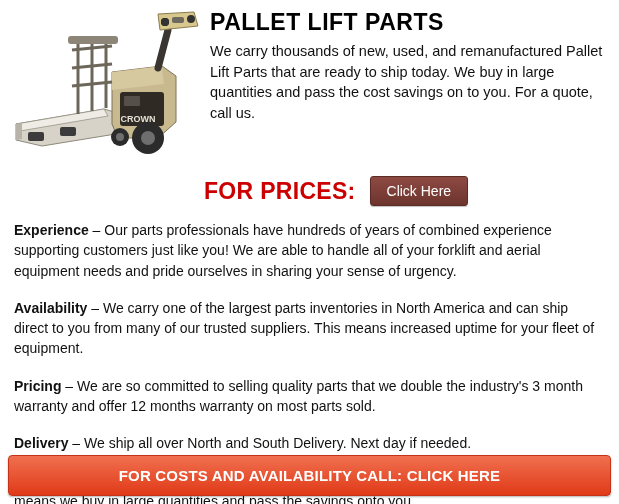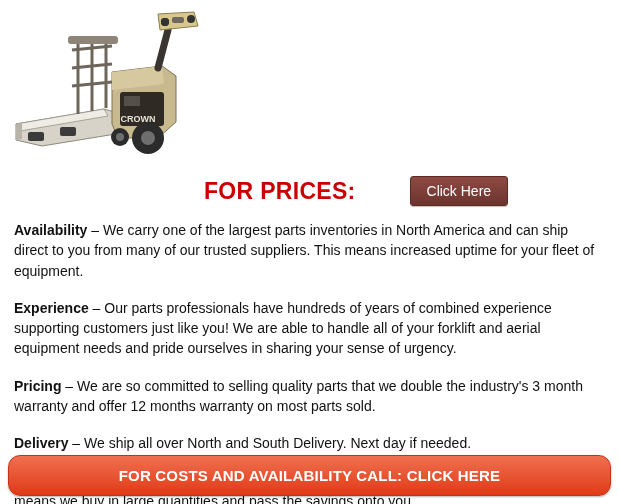--- a/index.html
+++ b/index.html
@@ -55,21 +55,20 @@
     margin: 0;
   }
 
   
   .prices-row {
     display: flex;
     align-items: center;
     padding: 4px 10px 0 204px;
     box-sizing: border-box;
     margin-top: 8px;
-    gap: 40px;
   }
   .prices-label {
     color: #cc0000;
     font-weight: bold;
     font-size: 23px;
     letter-spacing: 0.3px;
     white-space: nowrap;
   }
   .click-here-btn {
     margin-left: 14px;
@@ -109,21 +108,21 @@
     bottom: 8px;
   }
   .cta-bar {
     display: block;
     width: 100%;
     box-sizing: border-box;
     text-align: center;
     background: #e8472c;
     background: linear-gradient(#f0704f, #e03a18);
     border: 1px solid #c43317;
-    border-radius: 12px;
+    border-radius: 4px;
     color: #ffffff;
     font-size: 15px;
     font-weight: bold;
     padding: 11px 6px;
     letter-spacing: 0.2px;
     cursor: pointer;
     box-shadow: 0 1px 2px rgba(0,0,0,0.3);
   }
 
   
@@ -172,35 +171,39 @@
         <circle cx="183" cy="13" r="4" fill="#333"></circle>
         <rect x="164" y="11" width="12" height="6" rx="2" fill="#6f6a60"></rect>
 
         <circle cx="140" cy="132" r="16" fill="#2b2b2b"></circle>
         <circle cx="140" cy="132" r="7" fill="#6e6e6e"></circle>
         <circle cx="112" cy="131" r="9" fill="#2b2b2b"></circle>
         <circle cx="112" cy="131" r="4" fill="#6e6e6e"></circle>
       </svg>
     </div>
 
+    <div class="hero-copy">
+      <div class="title">PALLET LIFT PARTS</div>
+      <p class="lede">We carry thousands of new, used, and remanufactured Pallet Lift Parts that are ready to ship today.  We buy in large quantities and pass the cost savings on to you.  For a quote, call us.</p>
+    </div>
   </div>
 
   <div class="prices-row">
     <span class="prices-label">FOR PRICES:</span>
     <button class="click-here-btn">Click Here</button>
   </div>
 
   <div class="body">
 
     <p class="para">
+      <b>Experience</b><span> – </span><span>Our parts professionals have hundreds of years of combined experience supporting customers just like you!  We are able to handle all of your forklift and aerial equipment needs and pride ourselves in sharing your sense of urgency.</span>
+    </p>
+
+    <p class="para">
       <b>Availability</b><span> – </span><span>We carry one of the largest parts inventories in North America and can ship direct to you from many of our trusted suppliers.  This means increased uptime for your fleet of equipment.</span>
-    </p>
-
-    <p class="para">
-      <b>Experience</b><span> – </span><span>Our parts professionals have hundreds of years of combined experience supporting customers just like you!  We are able to handle all of your forklift and aerial equipment needs and pride ourselves in sharing your sense of urgency.</span>
     </p>
 
     <p class="para">
       <b>Pricing</b><span> – </span><span>We are so committed to selling quality parts that we double the industry's 3 month warranty and offer 12 months warranty on most parts sold.</span>
     </p>
 
     <p class="para">
       <b>Delivery</b><span> – </span><span>We ship all over North and South Delivery.  Next day if needed.</span>
     </p>
 

